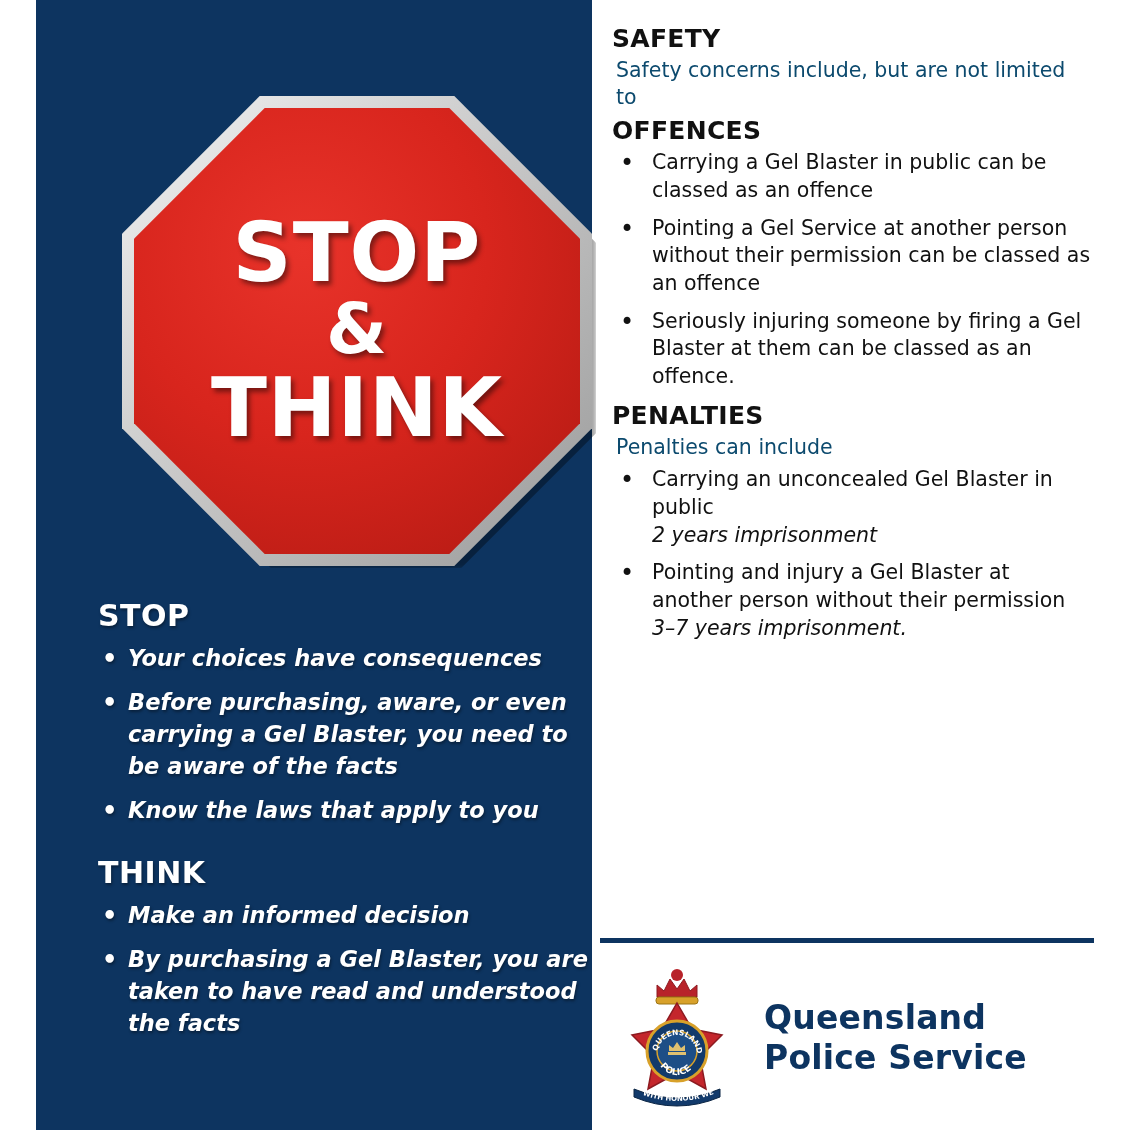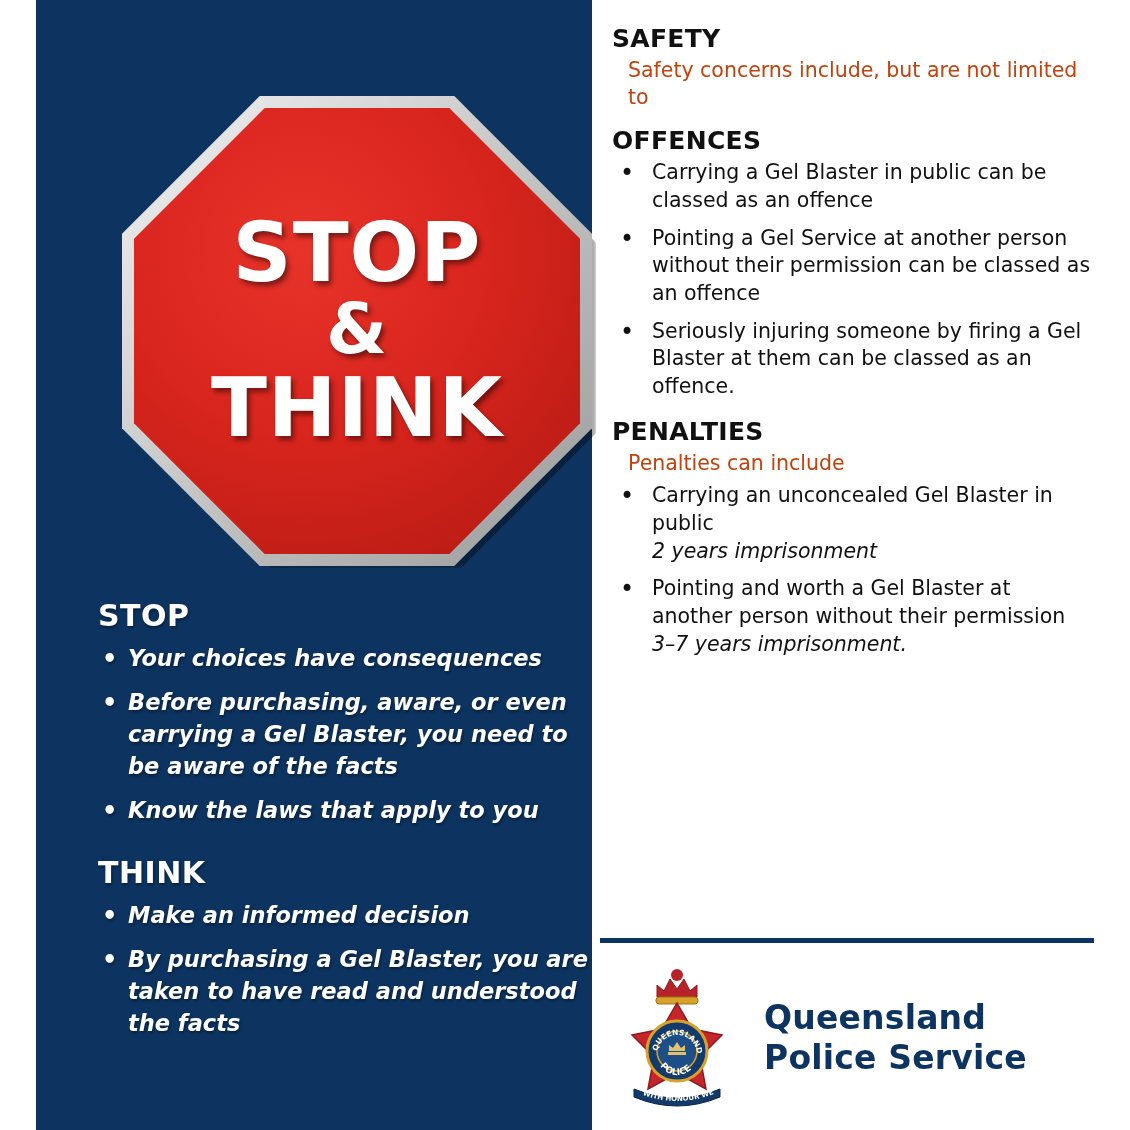--- a/index.html
+++ b/index.html
@@ -127,26 +127,26 @@
     width: 480px;
     color: #111111;
   }
   .r-heading {
     font-size: 25px;
     font-weight: bold;
     color: #111111;
     margin: 0 0 4px 0;
     letter-spacing: 0.3px;
   }
-  .r-heading.spaced { margin-top: 16px; }
+  .r-heading.spaced { margin-top: 0; }
   .r-sub {
     font-size: 20.5px;
     line-height: 1.3;
-    margin: 0 0 6px 16px;
-    color: #c2410c;
+    margin: 0 0 6px 4px;
+    color: #0c4a6e;
   }
   .r-list {
     list-style: none;
     margin: 0 0 4px 0;
     padding: 0;
   }
   .r-list li {
     position: relative;
     padding-left: 40px;
     margin-bottom: 10px;
@@ -250,21 +250,21 @@
     </ul>
 
     <h2 class="r-heading spaced">PENALTIES</h2>
     <p class="r-sub">Penalties can include</p>
     <ul class="r-list">
       <li>
         <span>Carrying an unconcealed Gel Blaster in public</span>
         <span class="italic">2 years imprisonment</span>
       </li>
       <li>
-        <span>Pointing and worth a Gel Blaster at another person without their permission</span>
+        <span>Pointing and injury a Gel Blaster at another person without their permission</span>
         <span class="italic">3–7 years imprisonment.</span>
       </li>
     </ul>
 
   </div>
 
   <div class="footer-rule"></div>
 
   <div class="footer">
     <div class="badge">

